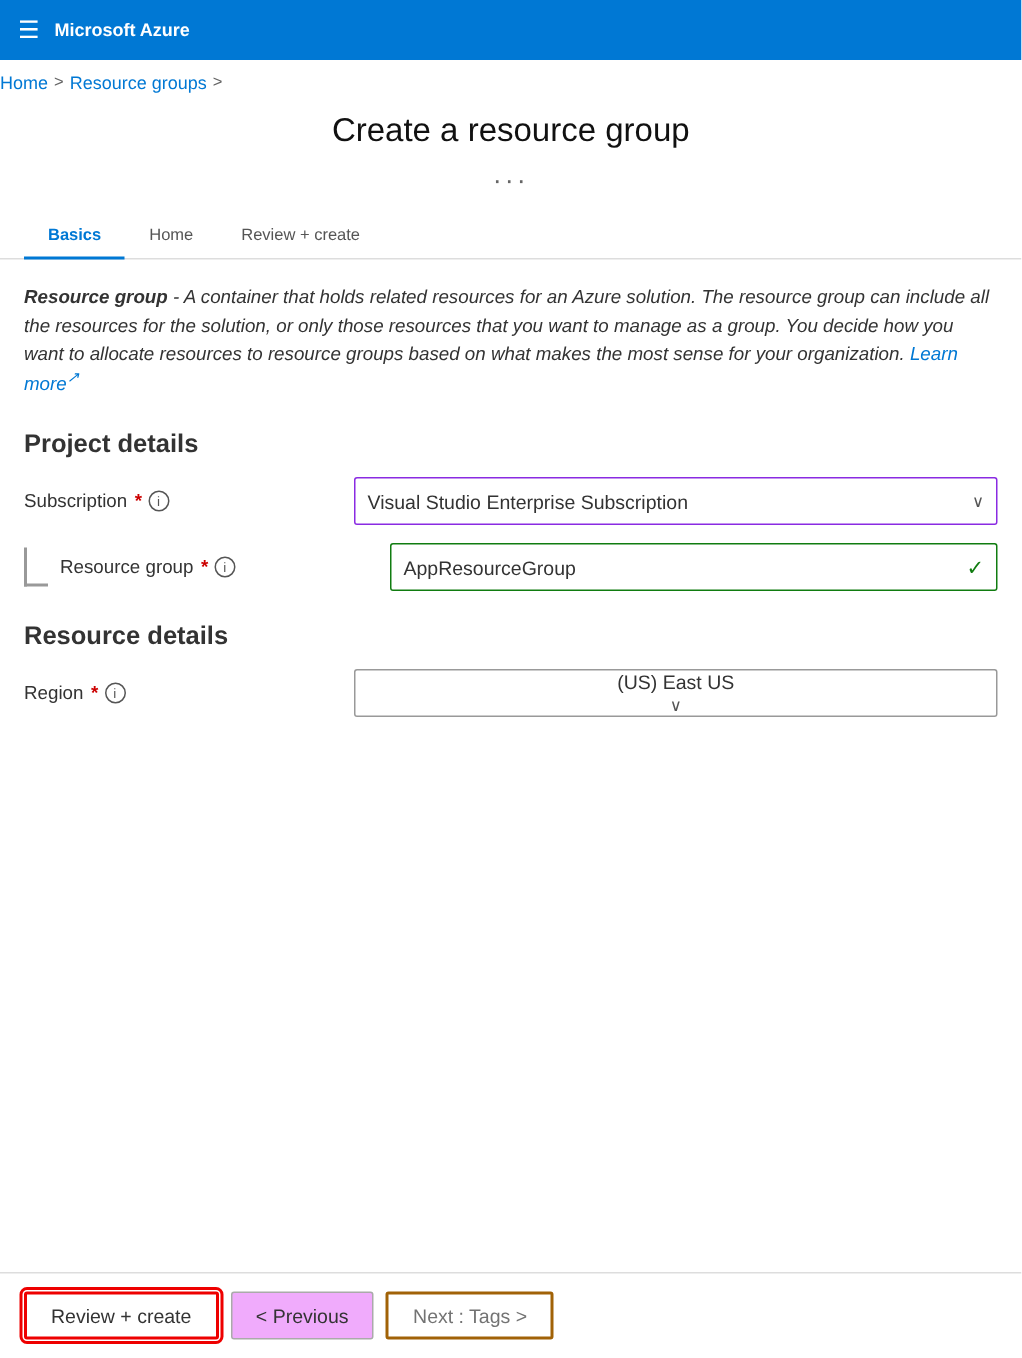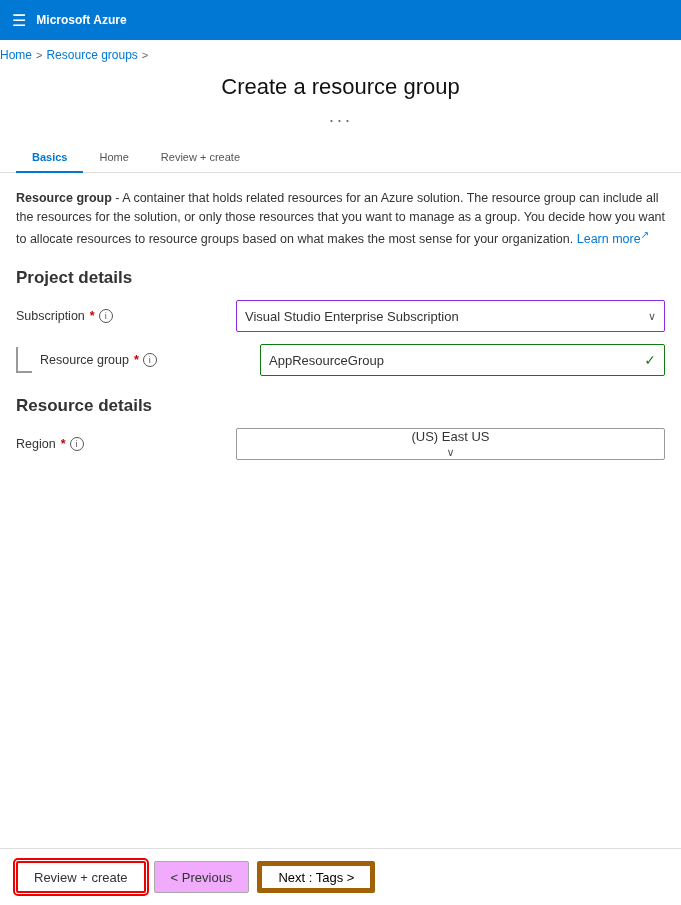--- a/index.html
+++ b/index.html
@@ -68,20 +68,21 @@
       padding: 16px 16px;
       flex: 1;
     }
 
     
     .description {
       font-size: 12.5px;
       color: #333;
       line-height: 1.5;
       margin-bottom: 20px;
+      font-style: italic;
     }
     .description a { color: #0078d4; text-decoration: none; }
 
     
     .section-title {
       font-size: 17px;
       font-weight: 600;
       color: #333;
       margin-bottom: 12px;
     }
@@ -184,22 +185,22 @@
       outline: 2px solid #e00;
       outline-offset: 1px;
     }
     .btn-prev {
       background: #f0abfc;
       border: 1px solid #aaa;
       color: #333;
     }
     .btn-next {
       background: #fff;
-      border: 5px solid #a16207;
-      color: #000000;
+      border: 2px solid #a16207;
+      color: #737373;
     }
 
     
     .rg-field-row {
       display: flex;
       align-items: center;
       margin-bottom: 12px;
     }
   </style>
 </head>

